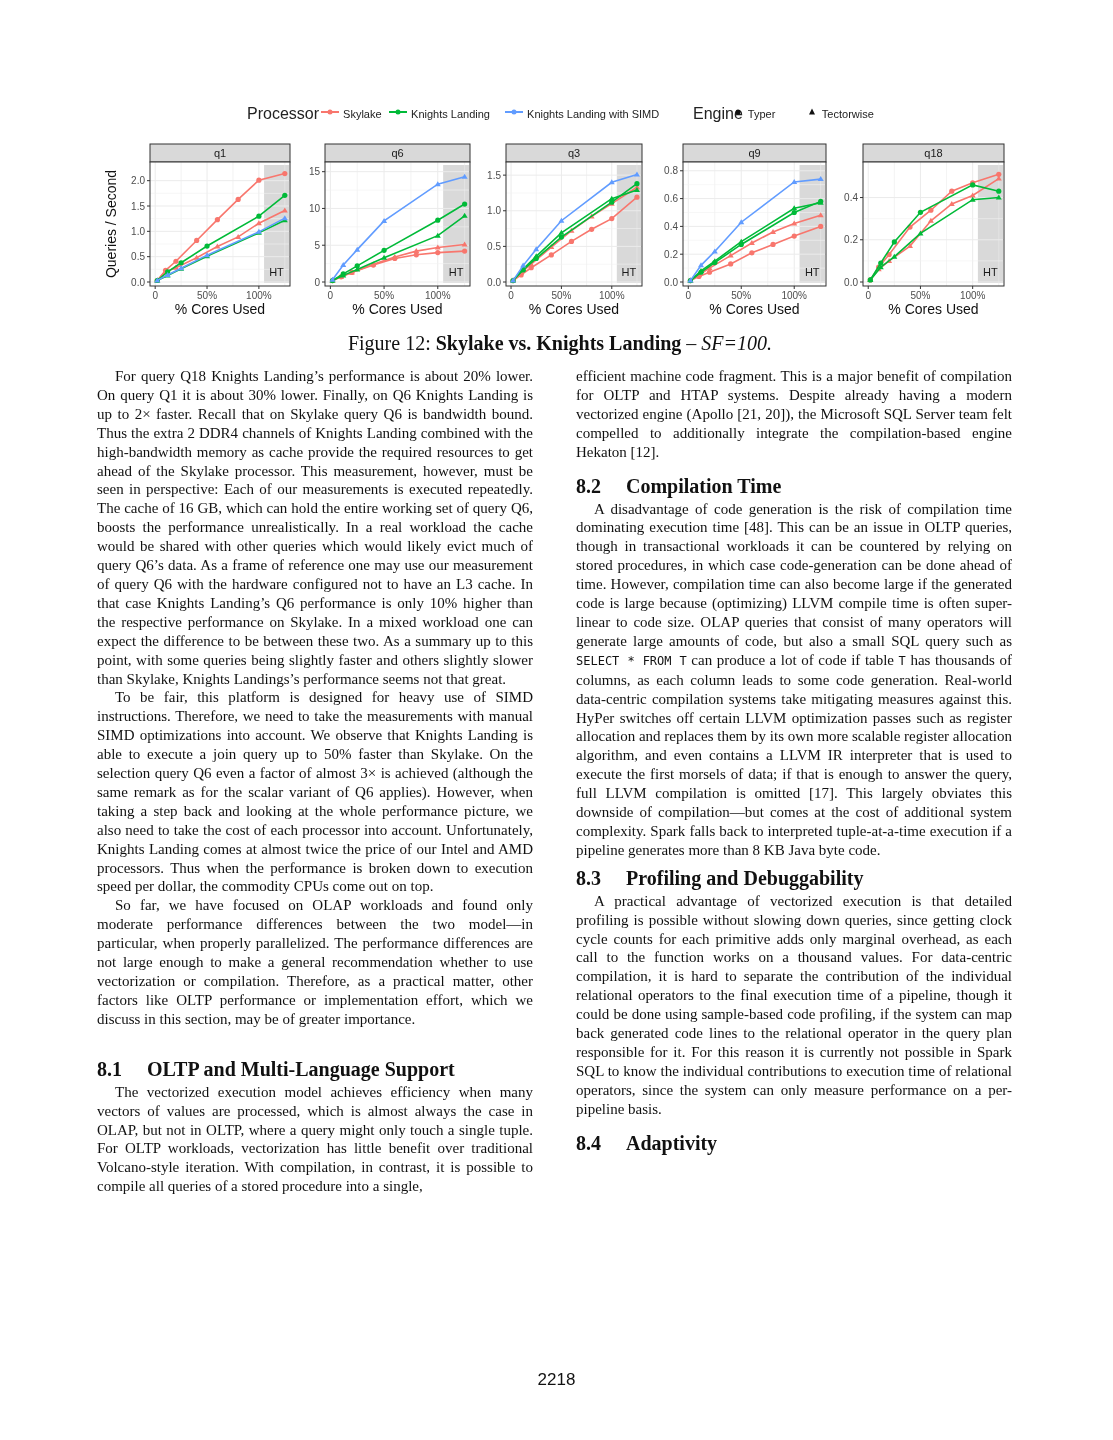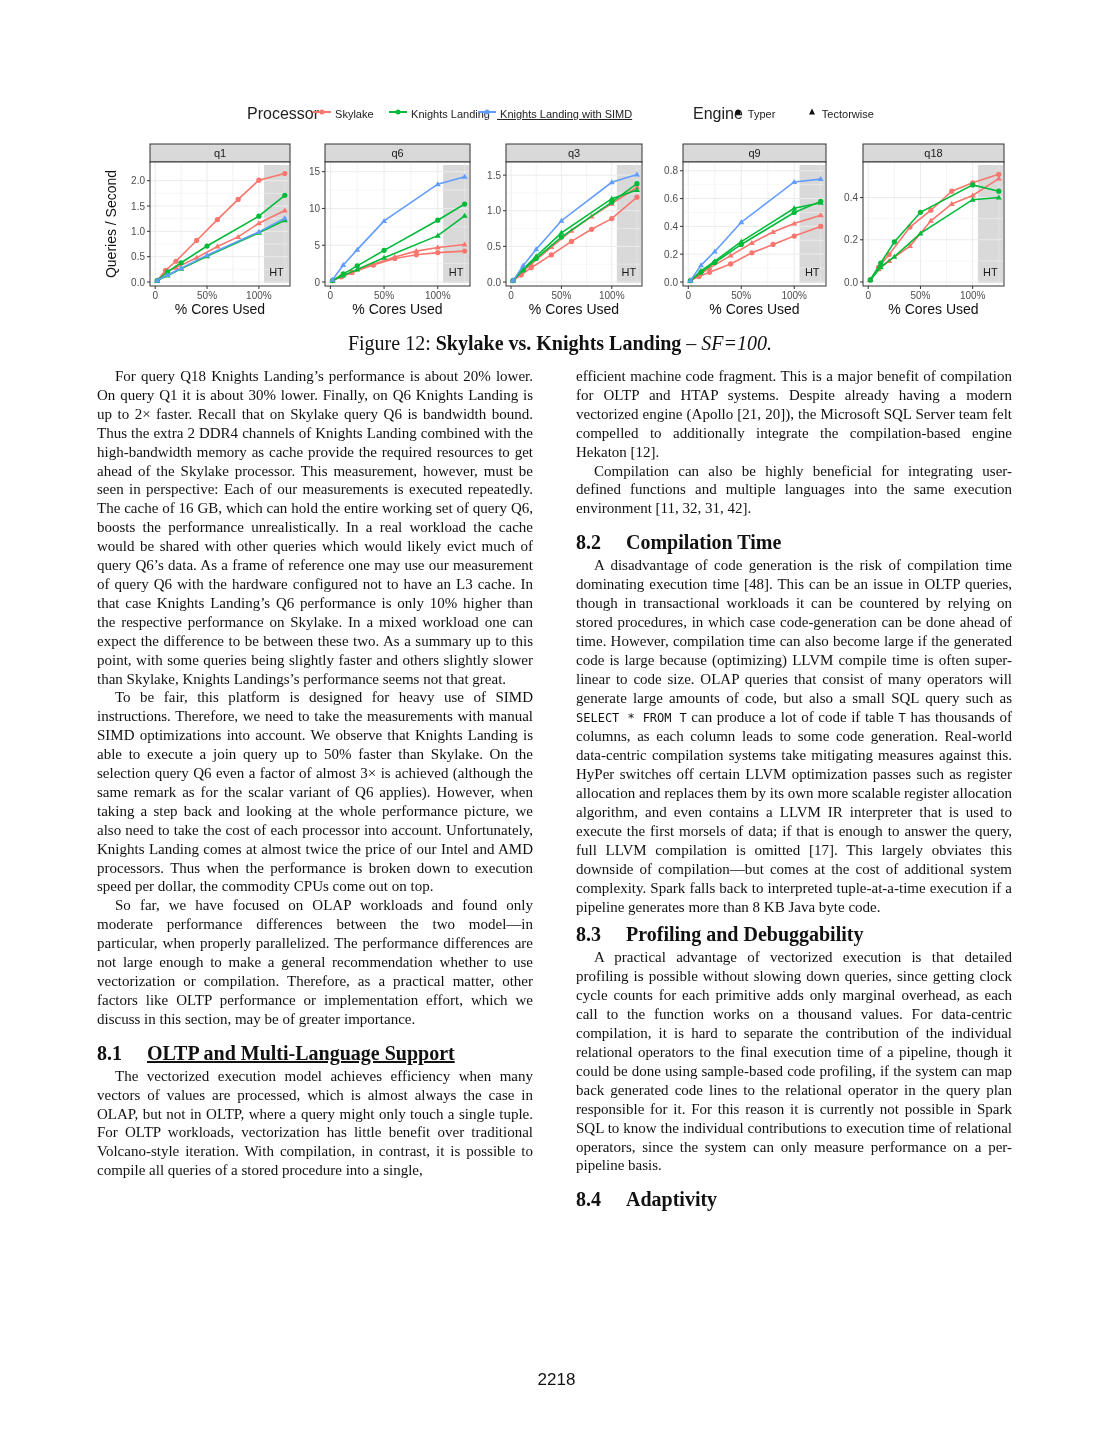--- a/index.html
+++ b/index.html
@@ -22,35 +22,35 @@
   .col h1 .num { display: inline-block; width: 38px; }
   code { font-family: "DejaVu Sans Mono", monospace; font-size: 12px; }
   .pagenum { position: absolute; left: 0; width: 1113px; top: 1370px; text-align: center; font-family: "Liberation Sans", sans-serif; font-size: 17px; }
 </style>
 </head>
 <body>
 
 <div class="figure">
   <div class="legend">
     <span class="title" style="left:147px;top:-1px;">Processor</span>
-    <span style="left:212px;">
+    <span style="left:220px;">
       <svg width="20" height="12">
           <line x1="1" y1="6" x2="19" y2="6" stroke="#F8766D" stroke-width="2"></line>
           <circle cx="10" cy="6" r="2.5" fill="#F8766D"></circle>
         </svg>
       <span style="position:static">Skylake</span>
     </span>
     <span style="left:288px;">
       <svg width="20" height="12">
           <line x1="1" y1="6" x2="19" y2="6" stroke="#00BA38" stroke-width="2"></line>
           <circle cx="10" cy="6" r="2.5" fill="#00BA38"></circle>
         </svg>
       <span style="position:static">Knights Landing</span>
     </span>
-    <span style="left:377px;text-decoration:underline;">
+    <span style="left:404px;">
       <svg width="20" height="12">
           <line x1="1" y1="6" x2="19" y2="6" stroke="#619CFF" stroke-width="2"></line>
           <circle cx="10" cy="6" r="2.5" fill="#619CFF"></circle>
         </svg>
       <span style="position:static">Knights Landing with SIMD</span>
     </span>
     <span class="title" style="left:593px;top:-1px;">Engine</span>
     <span style="left:631px;">
       <svg width="14" height="12">
           <circle cx="7" cy="6" r="2.5" fill="#111"></circle>
@@ -445,27 +445,26 @@
 
   <div class="caption">
     <span>Figure 12: </span><b>Skylake vs. Knights Landing</b><span> – </span><i>SF=100.</i>
   </div>
 </div>
 
 <div class="col left">
   <p>For query Q18 Knights Landing’s performance is about 20% lower. On query Q1 it is about 30% lower. Finally, on Q6 Knights Landing is up to 2× faster. Recall that on Skylake query Q6 is bandwidth bound. Thus the extra 2 DDR4 channels of Knights Landing combined with the high-bandwidth memory as cache provide the required resources to get ahead of the Skylake processor. This measurement, however, must be seen in perspective: Each of our measurements is executed repeatedly. The cache of 16 GB, which can hold the entire working set of query Q6, boosts the performance unrealistically. In a real workload the cache would be shared with other queries which would likely evict much of query Q6’s data. As a frame of reference one may use our measurement of query Q6 with the hardware configured not to have an L3 cache. In that case Knights Landing’s Q6 performance is only 10% higher than the respective performance on Skylake. In a mixed workload one can expect the difference to be between these two. As a summary up to this point, with some queries being slightly faster and others slightly slower than Skylake, Knights Landings’s performance seems not that great.</p>
   <p>To be fair, this platform is designed for heavy use of SIMD instructions. Therefore, we need to take the measurements with manual SIMD optimizations into account. We observe that Knights Landing is able to execute a join query up to 50% faster than Skylake. On the selection query Q6 even a factor of almost 3× is achieved (although the same remark as for the scalar variant of Q6 applies). However, when taking a step back and looking at the whole performance picture, we also need to take the cost of each processor into account. Unfortunately, Knights Landing comes at almost twice the price of our Intel and AMD processors. Thus when the performance is broken down to execution speed per dollar, the commodity CPUs come out on top.</p>
   <p>So far, we have focused on OLAP workloads and found only moderate performance differences between the two model—in particular, when properly parallelized. The performance differences are not large enough to make a general recommendation whether to use vectorization or compilation. Therefore, as a practical matter, other factors like OLTP performance or implementation effort, which we discuss in this section, may be of greater importance.</p>
-  <h2 style="margin-top:12px;margin-bottom:2px;text-decoration:underline;"><span class="num">8.1</span><span>OLTP and Multi-Language Support</span></h2>
+  <h2 style="margin-top:28px;margin-bottom:2px;"><span class="num">8.1</span><span>OLTP and Multi-Language Support</span></h2>
   <p>The vectorized execution model achieves efficiency when many vectors of values are processed, which is almost always the case in OLAP, but not in OLTP, where a query might only touch a single tuple. For OLTP workloads, vectorization has little benefit over traditional Volcano-style iteration. With compilation, in contrast, it is possible to compile all queries of a stored procedure into a single,</p>
 </div>
 
 <div class="col right">
   <p style="text-indent:0">efficient machine code fragment. This is a major benefit of compilation for OLTP and HTAP systems. Despite already having a modern vectorized engine (Apollo [21, 20]), the Microsoft SQL Server team felt compelled to additionally integrate the compilation-based engine Hekaton [12].</p>
-  <p>Compilation can also be highly beneficial for integrating user-defined functions and multiple languages into the same execution environment [11, 32, 31, 42].</p>
   <h2 style="margin-top:12px;margin-bottom:2px;"><span class="num">8.2</span><span>Compilation Time</span></h2>
   <p><span>A disadvantage of code generation is the risk of compilation time dominating execution time [48]. This can be an issue in OLTP queries, though in transactional workloads it can be countered by relying on stored procedures, in which case code-generation can be done ahead of time. However, compilation time can also become large if the generated code is large because (optimizing) LLVM compile time is often super-linear to code size. OLAP queries that consist of many operators will generate large amounts of code, but also a small SQL query such as </span><code>SELECT * FROM T</code><span> can produce a lot of code if table </span><code>T</code><span> has thousands of columns, as each column leads to some code generation. Real-world data-centric compilation systems take mitigating measures against this. HyPer switches off certain LLVM optimization passes such as register allocation and replaces them by its own more scalable register allocation algorithm, and even contains a LLVM IR interpreter that is used to execute the first morsels of data; if that is enough to answer the query, full LLVM compilation is omitted [17]. This largely obviates this downside of compilation—but comes at the cost of additional system complexity. Spark falls back to interpreted tuple-at-a-time execution if a pipeline generates more than 8 KB Java byte code.</span></p>
   <h2 style="margin-top:6px;margin-bottom:2px;"><span class="num">8.3</span><span>Profiling and Debuggability</span></h2>
   <p>A practical advantage of vectorized execution is that detailed profiling is possible without slowing down queries, since getting clock cycle counts for each primitive adds only marginal overhead, as each call to the function works on a thousand values. For data-centric compilation, it is hard to separate the contribution of the individual relational operators to the final execution time of a pipeline, though it could be done using sample-based code profiling, if the system can map back generated code lines to the relational operator in the query plan responsible for it. For this reason it is currently not possible in Spark SQL to know the individual contributions to execution time of relational operators, since the system can only measure performance on a per-pipeline basis.</p>
   <h2 style="margin-top:12px;margin-bottom:10px;"><span class="num">8.4</span><span>Adaptivity</span></h2>
 </div>
 
 <div class="pagenum">2218</div>
 
 </body></html>

